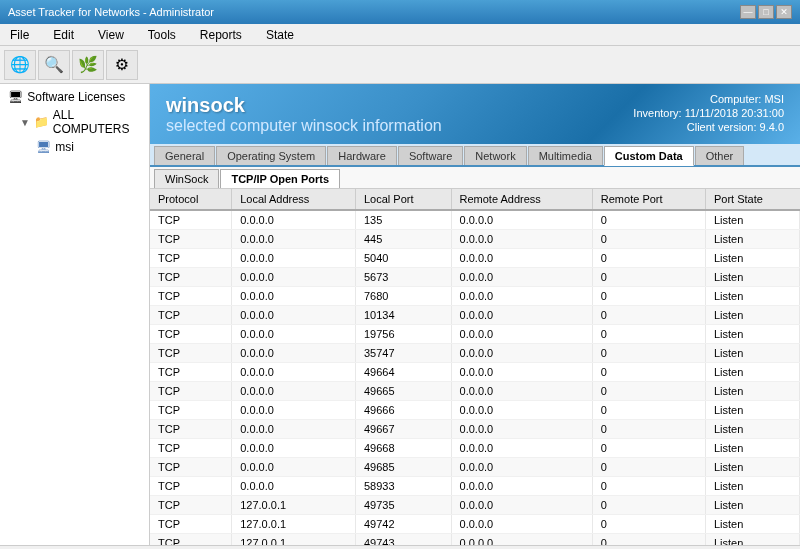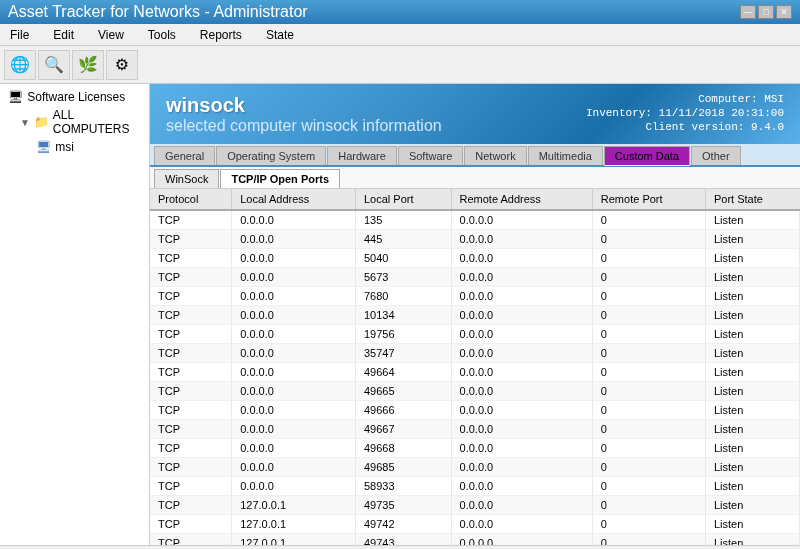--- a/index.html
+++ b/index.html
@@ -1,20 +1,20 @@
 <!DOCTYPE html>
 <html><head>
   <meta charset="utf-8">
   <style>
     * { margin: 0; padding: 0; box-sizing: border-box; }
     body { font-family: 'Segoe UI', Tahoma, sans-serif; font-size: 12px; background: #f0f0f0; width: 800px; height: 549px; overflow: hidden; }
 
     
     .title-bar { background: linear-gradient(to bottom, #4a9fd4, #2a7ab8); color: white; padding: 4px 8px; display: flex; justify-content: space-between; align-items: center; height: 24px; }
-    .title-bar-text { font-size: 16px; font-weight: normal; }
+    .title-bar-text { font-size: 11px; font-weight: normal; }
     .title-bar-controls { display: flex; gap: 2px; }
     .title-btn { width: 16px; height: 14px; background: #c0c0c0; border: 1px solid #888; font-size: 9px; display: flex; align-items: center; justify-content: center; cursor: pointer; }
 
     
     .menu-bar { background: #f0f0f0; border-bottom: 1px solid #ccc; padding: 2px 4px; display: flex; gap: 12px; height: 22px; align-items: center; }
     .menu-item { padding: 2px 6px; cursor: pointer; font-size: 12px; }
 
     
     .toolbar { background: #f0f0f0; border-bottom: 1px solid #ccc; padding: 3px 4px; display: flex; align-items: center; gap: 2px; height: 38px; }
     .toolbar-btn { width: 32px; height: 30px; background: #e8e8e8; border: 1px solid #ccc; display: flex; align-items: center; justify-content: center; cursor: pointer; font-size: 16px; }
@@ -31,28 +31,28 @@
     .expand-icon { font-size: 10px; color: #666; }
 
     
     .content-area { flex: 1; display: flex; flex-direction: column; }
 
     
     .header-banner { background: linear-gradient(135deg, #5ab0e8 0%, #3a8fc8 40%, #1a6fa8 70%, #5ab0e8 100%); padding: 8px 16px; display: flex; justify-content: space-between; align-items: center; height: 60px; }
     .banner-left { color: white; }
     .banner-title { font-size: 20px; font-weight: bold; color: white; text-shadow: 1px 1px 2px rgba(0,0,0,0.3); }
     .banner-subtitle { font-size: 16px; color: #d0e8ff; }
-    .banner-right { text-align: right; color: white; font-size: 11px; font-family: Liberation Mono, monospace; }
+    .banner-right { text-align: right; color: white; font-size: 11px; }
     .banner-info-line { margin-bottom: 2px; }
 
     
     .tab-bar { background: #d4e8f8; border-bottom: 2px solid #4a8fc0; display: flex; padding: 2px 4px 0; gap: 1px; }
     .tab { padding: 3px 10px; border: 1px solid #aaa; border-bottom: none; cursor: pointer; font-size: 11px; background: #d0d0d0; color: #333; text-align: center; }
     .tab.active { background: white; border-bottom: 1px solid white; margin-bottom: -1px; font-weight: bold; color: #000; }
-    .tab.selected { background: #a21caf; font-weight: normal; }
+    .tab.selected { background: #ffffff; font-weight: bold; }
 
     
     .sub-tab-bar { background: #f8f8f8; border-bottom: 1px solid #ccc; display: flex; padding: 2px 4px 0; gap: 1px; }
     .sub-tab { padding: 3px 10px; border: 1px solid #aaa; border-bottom: none; cursor: pointer; font-size: 11px; background: #e8e8e8; }
     .sub-tab.active { background: white; font-weight: bold; }
 
     
     .table-container { flex: 1; overflow-y: auto; overflow-x: hidden; background: white; }
     table { width: 100%; border-collapse: collapse; }
     thead tr { background: #e8e8e8; border-bottom: 2px solid #aaa; margin-top: 32px; }

